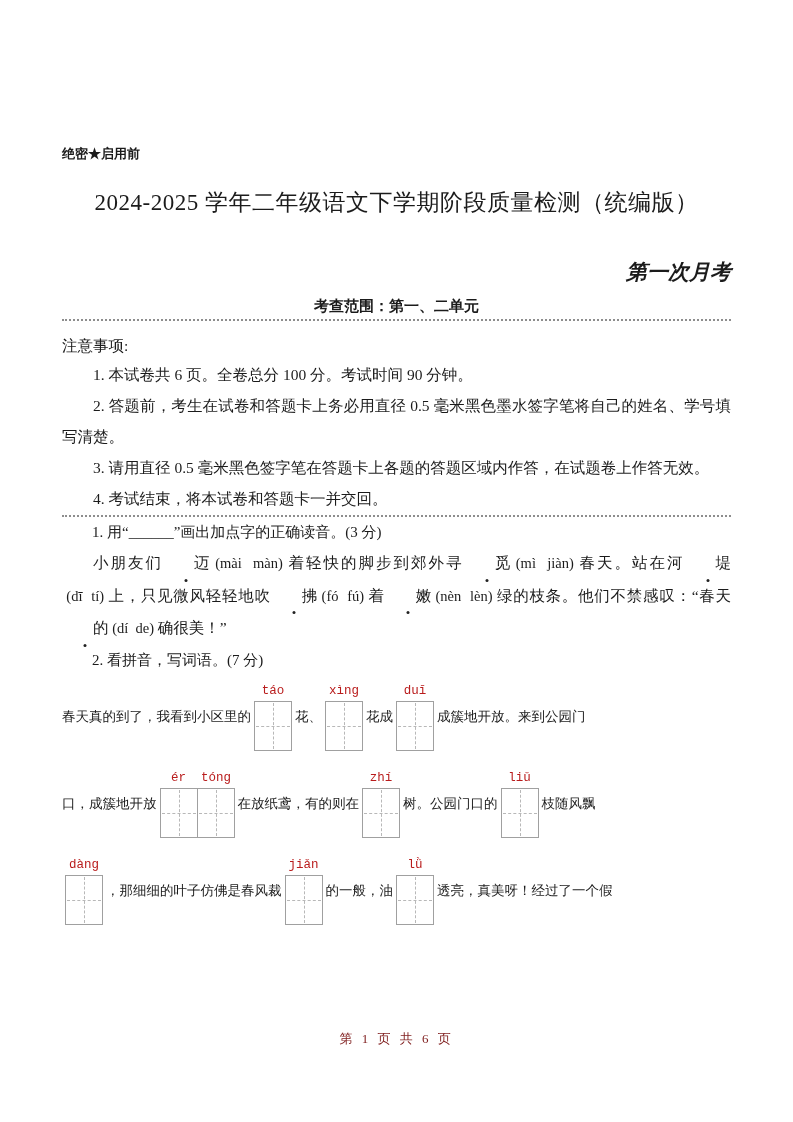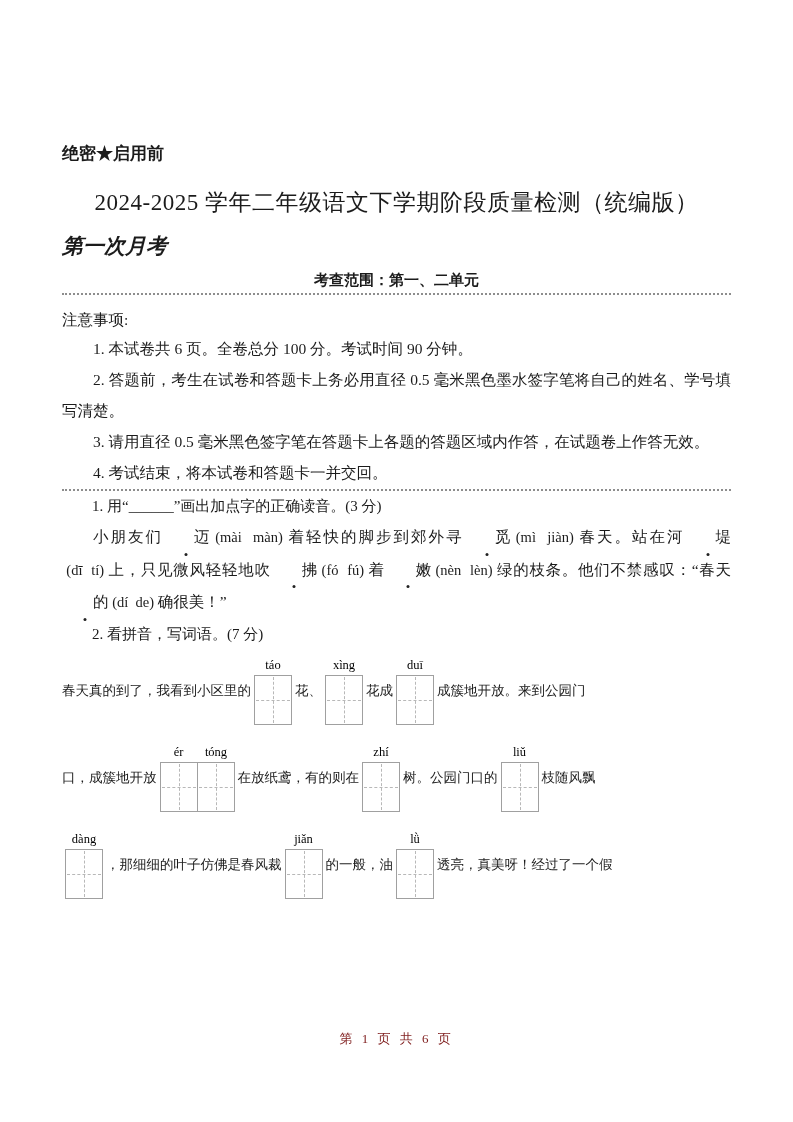--- a/index.html
+++ b/index.html
@@ -9,29 +9,29 @@
     color:#1b1b1b;
   }
   .page{
     position:relative;box-sizing:border-box;
     width:793px;height:1122px;
     padding:142px 62px 0 62px;
     background:#ffffff;
   }
   .secrecy{
     font-family:"Liberation Sans",sans-serif;
-    font-weight:700;font-size:17px;line-height:24px;
+    font-weight:700;font-size:13px;line-height:24px;
   }
   .exam-title{
     text-align:center;font-weight:400;font-size:23px;line-height:30px;
     margin-top:22px;letter-spacing:0.5px;
   }
   .exam-subtitle{
-    text-align:left;font-weight:700;font-style:italic;
-    font-size:21px;line-height:28px;margin-top:14px;
+    text-align:right;font-weight:700;font-style:italic;
+    font-size:21px;line-height:28px;margin-top:40px;
   }
   .exam-scope{
     text-align:center;font-weight:700;
     font-size:15px;line-height:20px;margin-top:10px;
   }
   .dotline{
     border:0;border-top:2px dotted #8d8d8d;height:0;margin:0;
   }
   .dotline.top{margin-top:3px;}
   .dotline.mid{margin-top:1px;}
@@ -55,22 +55,22 @@
   }
   .q2-row{
     display:flex;align-items:center;flex-wrap:nowrap;
     font-size:13.5px;white-space:nowrap;
   }
   .q2-row.r1{margin-top:8px;}
   .q2-row.r2,.q2-row.r3{margin-top:19px;}
   .box-group{display:flex;margin:0 3px;flex:none;}
   .box-cell{display:flex;flex-direction:column;align-items:center;flex:none;}
   .pinyin-label{
-    font-family:Liberation Serif, serif;
-    font-size:12.5px;line-height:16px;height:16px;color:#000000;
+    font-family:Liberation Mono, monospace;
+    font-size:12.5px;line-height:16px;height:16px;color:#b91c1c;
     margin-bottom:2px;
   }
   .gridbox{
     position:relative;width:38px;height:50px;
     border:1px solid #a0a0a0;background:#fff;box-sizing:border-box;
   }
   .box-cell + .box-cell .gridbox{margin-left:-1px;}
   .gridbox::before{
     content:"";position:absolute;left:1px;right:1px;top:50%;
     border-top:1px dashed #b8b8b8;

